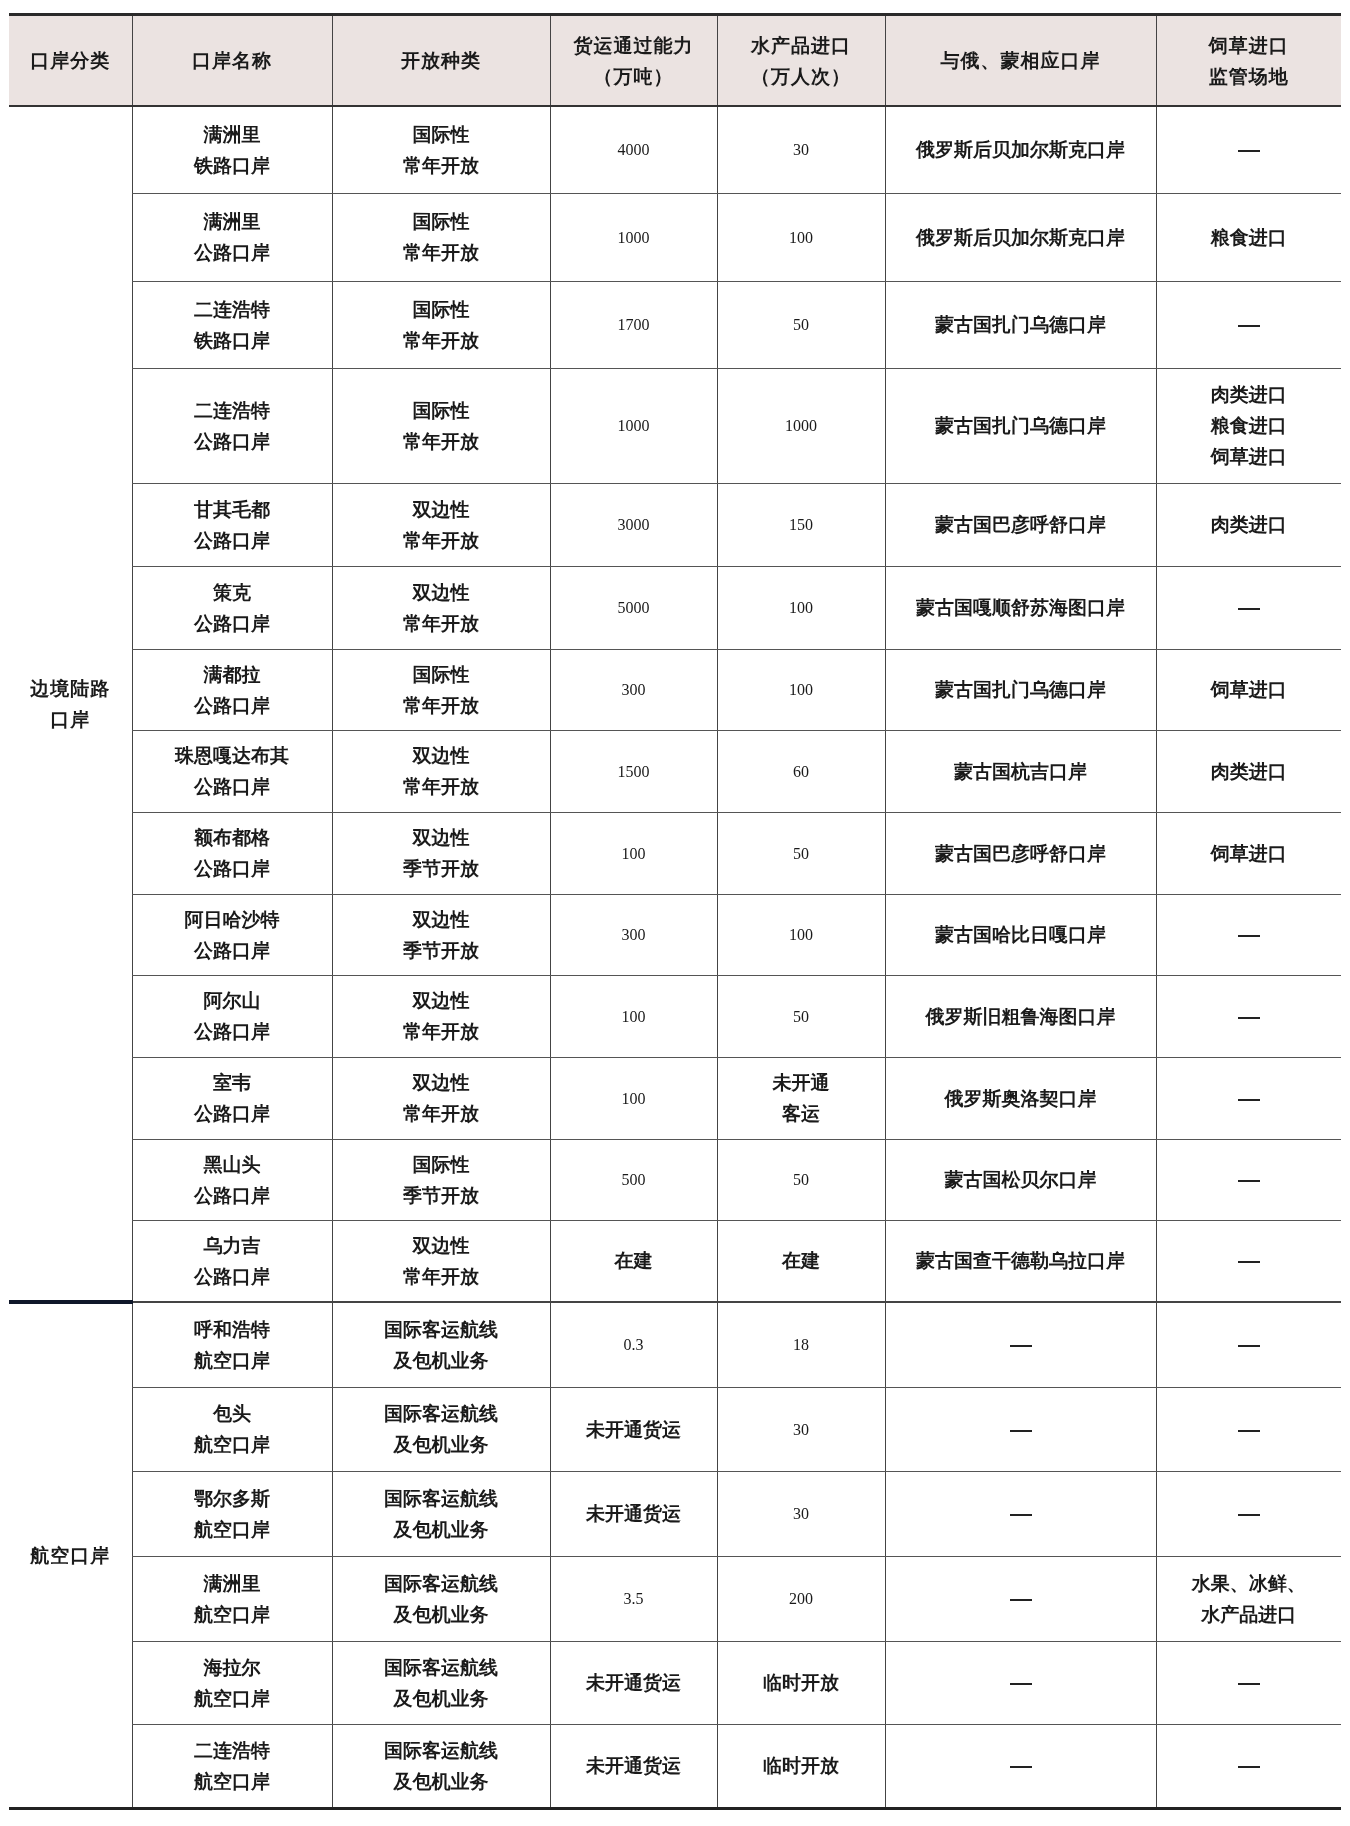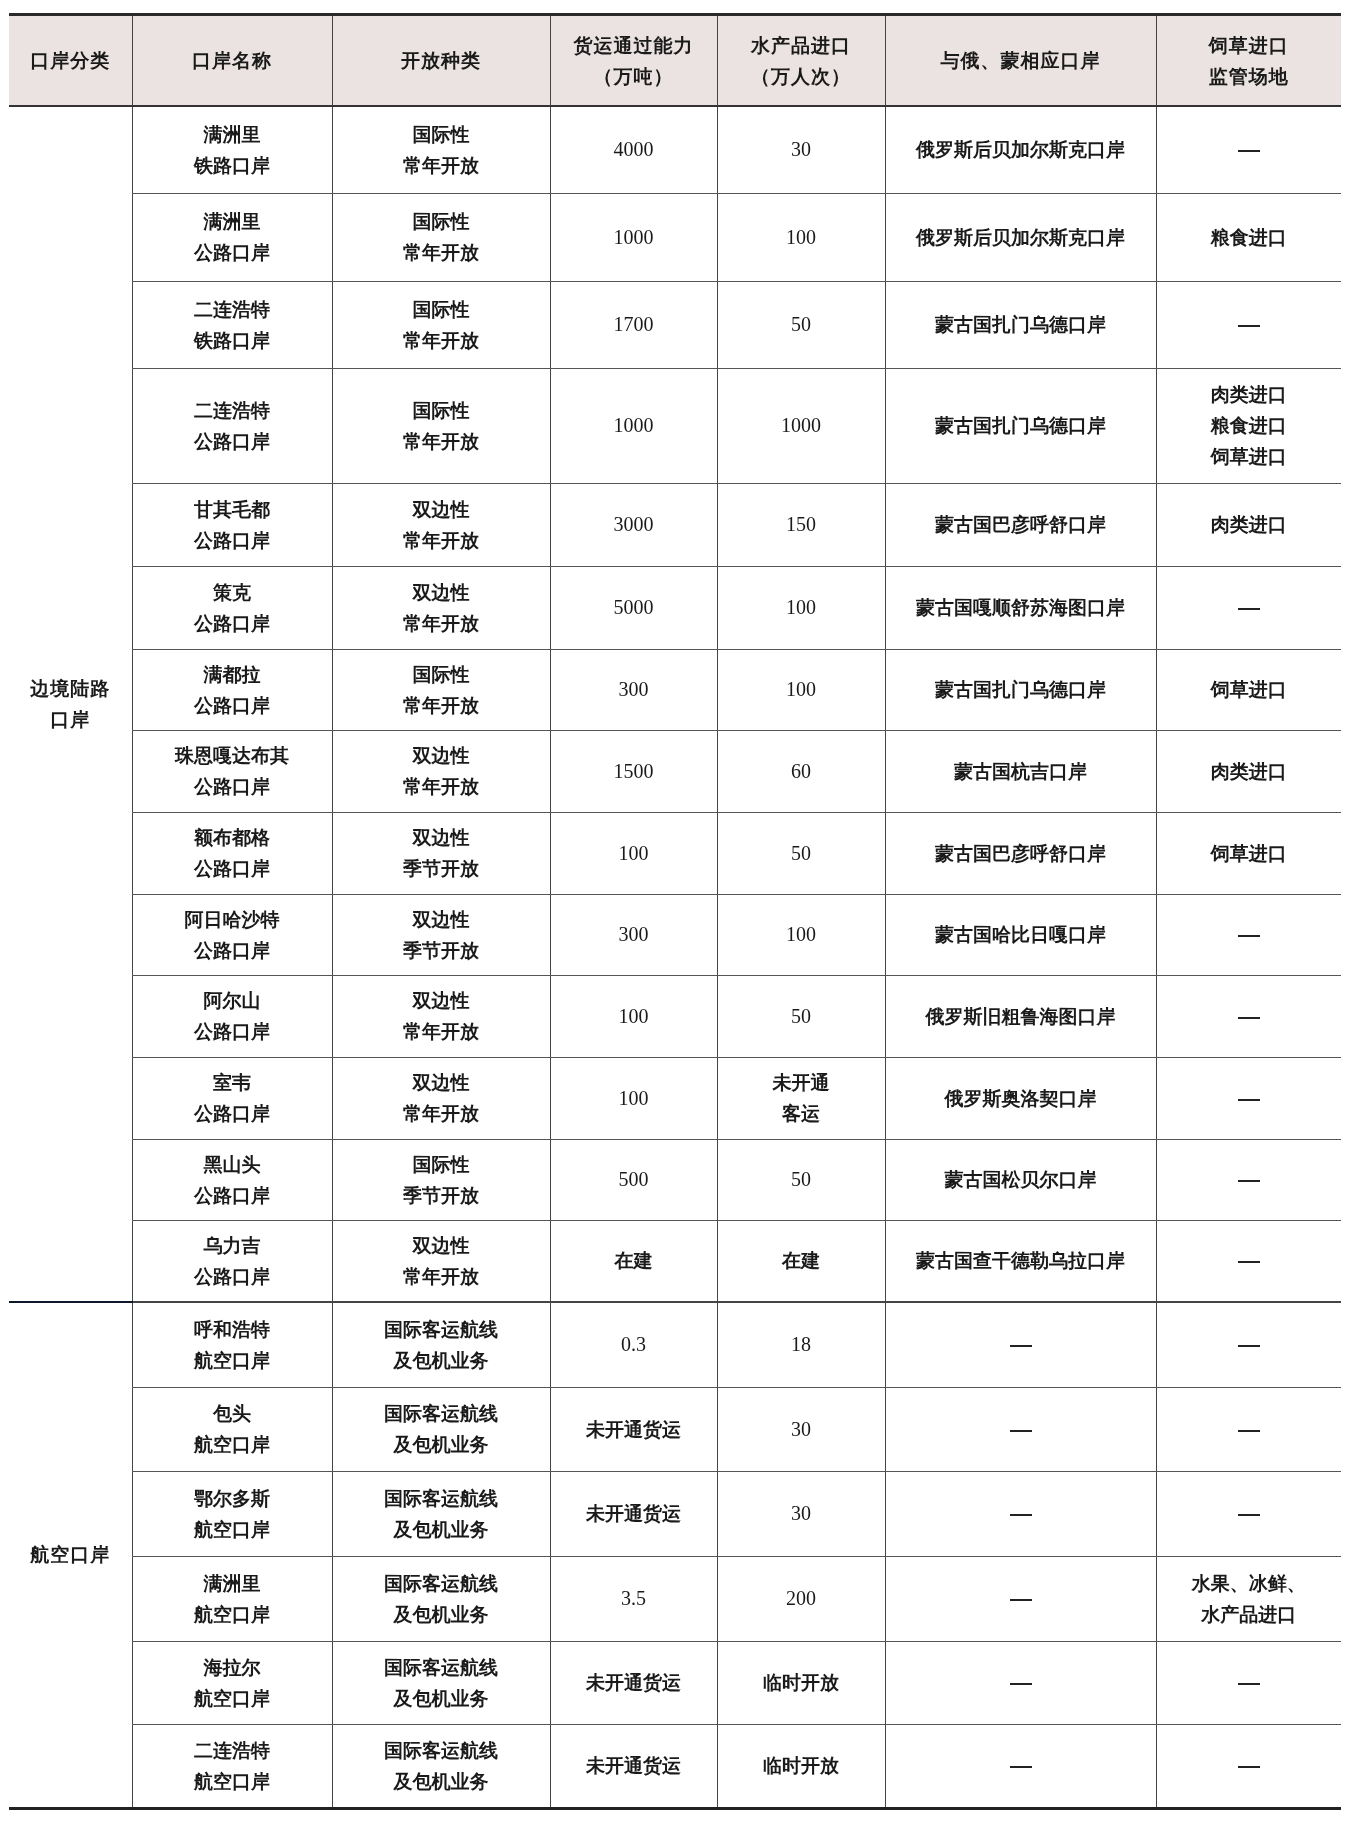--- a/index.html
+++ b/index.html
@@ -7,24 +7,24 @@
          font-family: "DejaVu Serif", "Liberation Serif", serif; color: #1a1a1a; }
   .table { position: absolute; left: 9px; top: 13px; width: 1332px; }
   table { border-collapse: collapse; width: 1332px; table-layout: fixed; }
   col.c0 { width: 123px; } col.c1 { width: 200px; } col.c2 { width: 218px; }
   col.c3 { width: 167px; } col.c4 { width: 168px; } col.c5 { width: 271px; } col.c6 { width: 185px; }
   th, td { text-align: center; vertical-align: middle; padding: 0; font-size: 19px; line-height: 31px; font-weight: bold; }
   thead th { background: #ebe3e1; height: 89px; border-top: 3px solid #2a2a2a; border-bottom: 2px solid #333;
              border-left: 1.5px solid #444; font-weight: bold; letter-spacing: 1px; }
   thead th:first-child { border-left: none; }
   tbody td { border-left: 1.5px solid #444; border-bottom: 1.5px solid #555; }
-  tbody td.group { border-left: none; border-bottom: 2px solid #0f172a; text-align: center; letter-spacing: 1px; }
+  tbody td.group { border-left: none; border-bottom: 4px solid #0f172a; text-align: center; letter-spacing: 1px; }
   tbody tr.last-in-group td { border-bottom: 2px solid #444; }
   tbody tr.table-end td { border-bottom: 3.5px solid #222; }
-  .num { font-family: "Liberation Serif", "DejaVu Serif", serif; font-weight: normal; font-size: 20px; }
+  .num { font-family: "Liberation Serif", "DejaVu Serif", serif; font-weight: normal; font-size: 16px; }
   .line { display: block; }
   .dash { display: inline-block; width: 22px; height: 2px; background: #222; vertical-align: middle; }
 </style>
 </head>
 <body>
 
 <div class="table">
   <table>
     <colgroup>
       <col class="c0">

